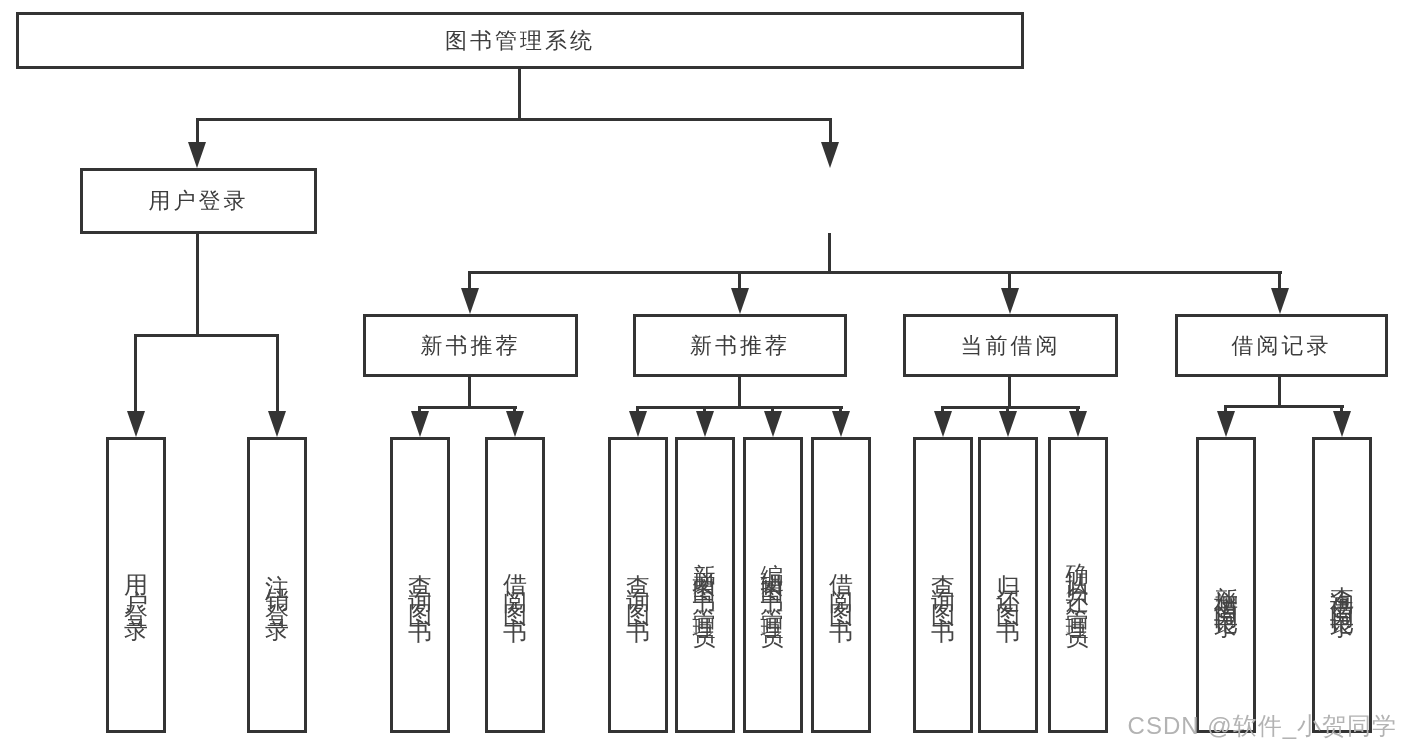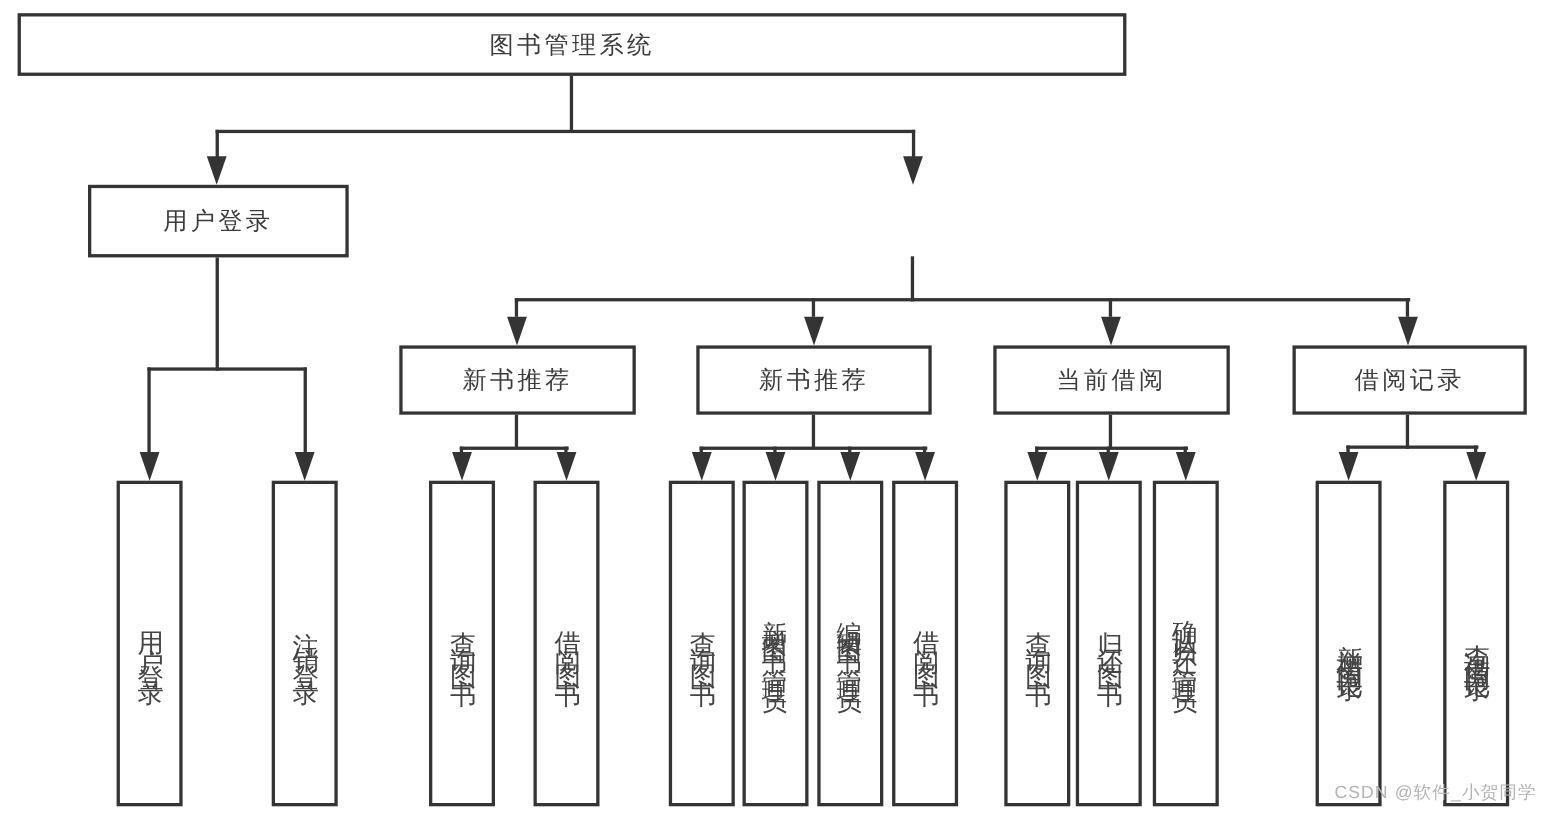--- a/index.html
+++ b/index.html
@@ -44,21 +44,21 @@
     position:absolute;
     width:0;height:0;
     border-left:9px solid transparent;
     border-right:9px solid transparent;
     border-top:26px solid #343434;
   }
   .watermark{
     position:absolute;
     top:710px;
     right:8px;
-    font-size:16px;
+    font-size:24px;
     letter-spacing:1px;
     color:#b3b3b3;
     white-space:nowrap;
   }
 </style>
 </head>
 <body>
 
 <div class="stage">
 

